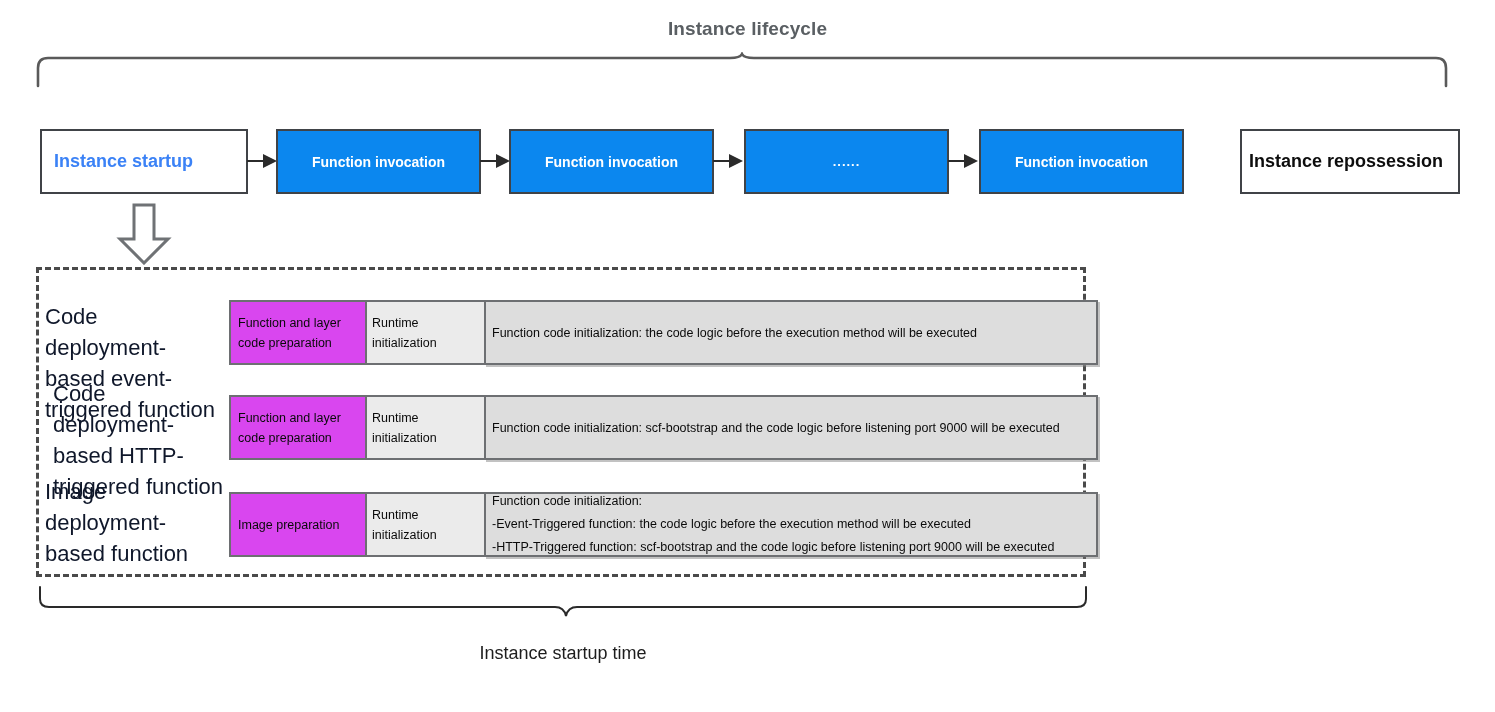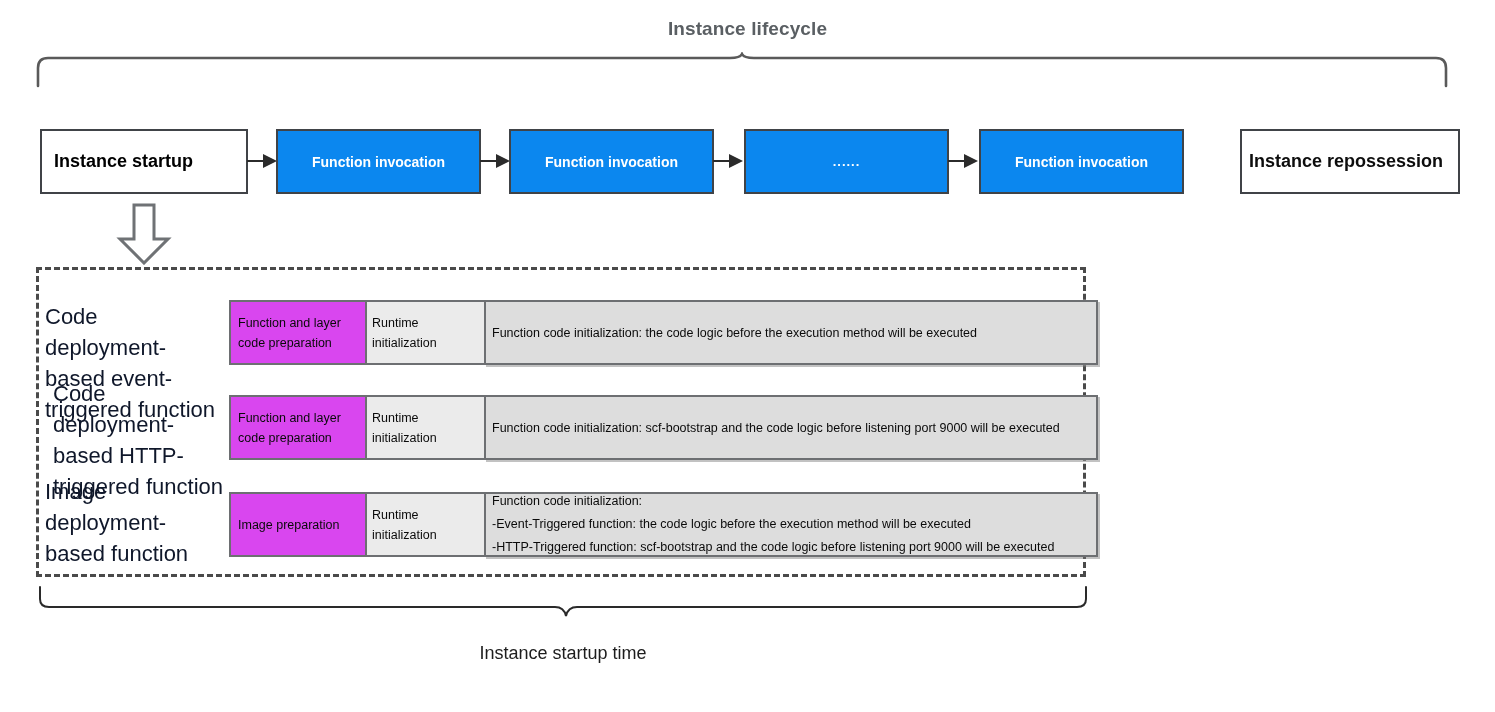--- a/index.html
+++ b/index.html
@@ -57,21 +57,21 @@
   .pipe-box.plain {
     background: #ffffff;
   }
   .pipe-box.blue {
     background: #0b87ef;
     justify-content: center;
   }
   .pipe-label-grey {
     font-size: 18px;
     font-weight: 600;
-    color: #000000;
+    color: #3b82f6;
     padding-left: 12px;
     white-space: nowrap;
   }
   .pipe-label-black {
     font-size: 18px;
     font-weight: 700;
     color: #0d0d0d;
     padding-left: 7px;
     white-space: nowrap;
   }

